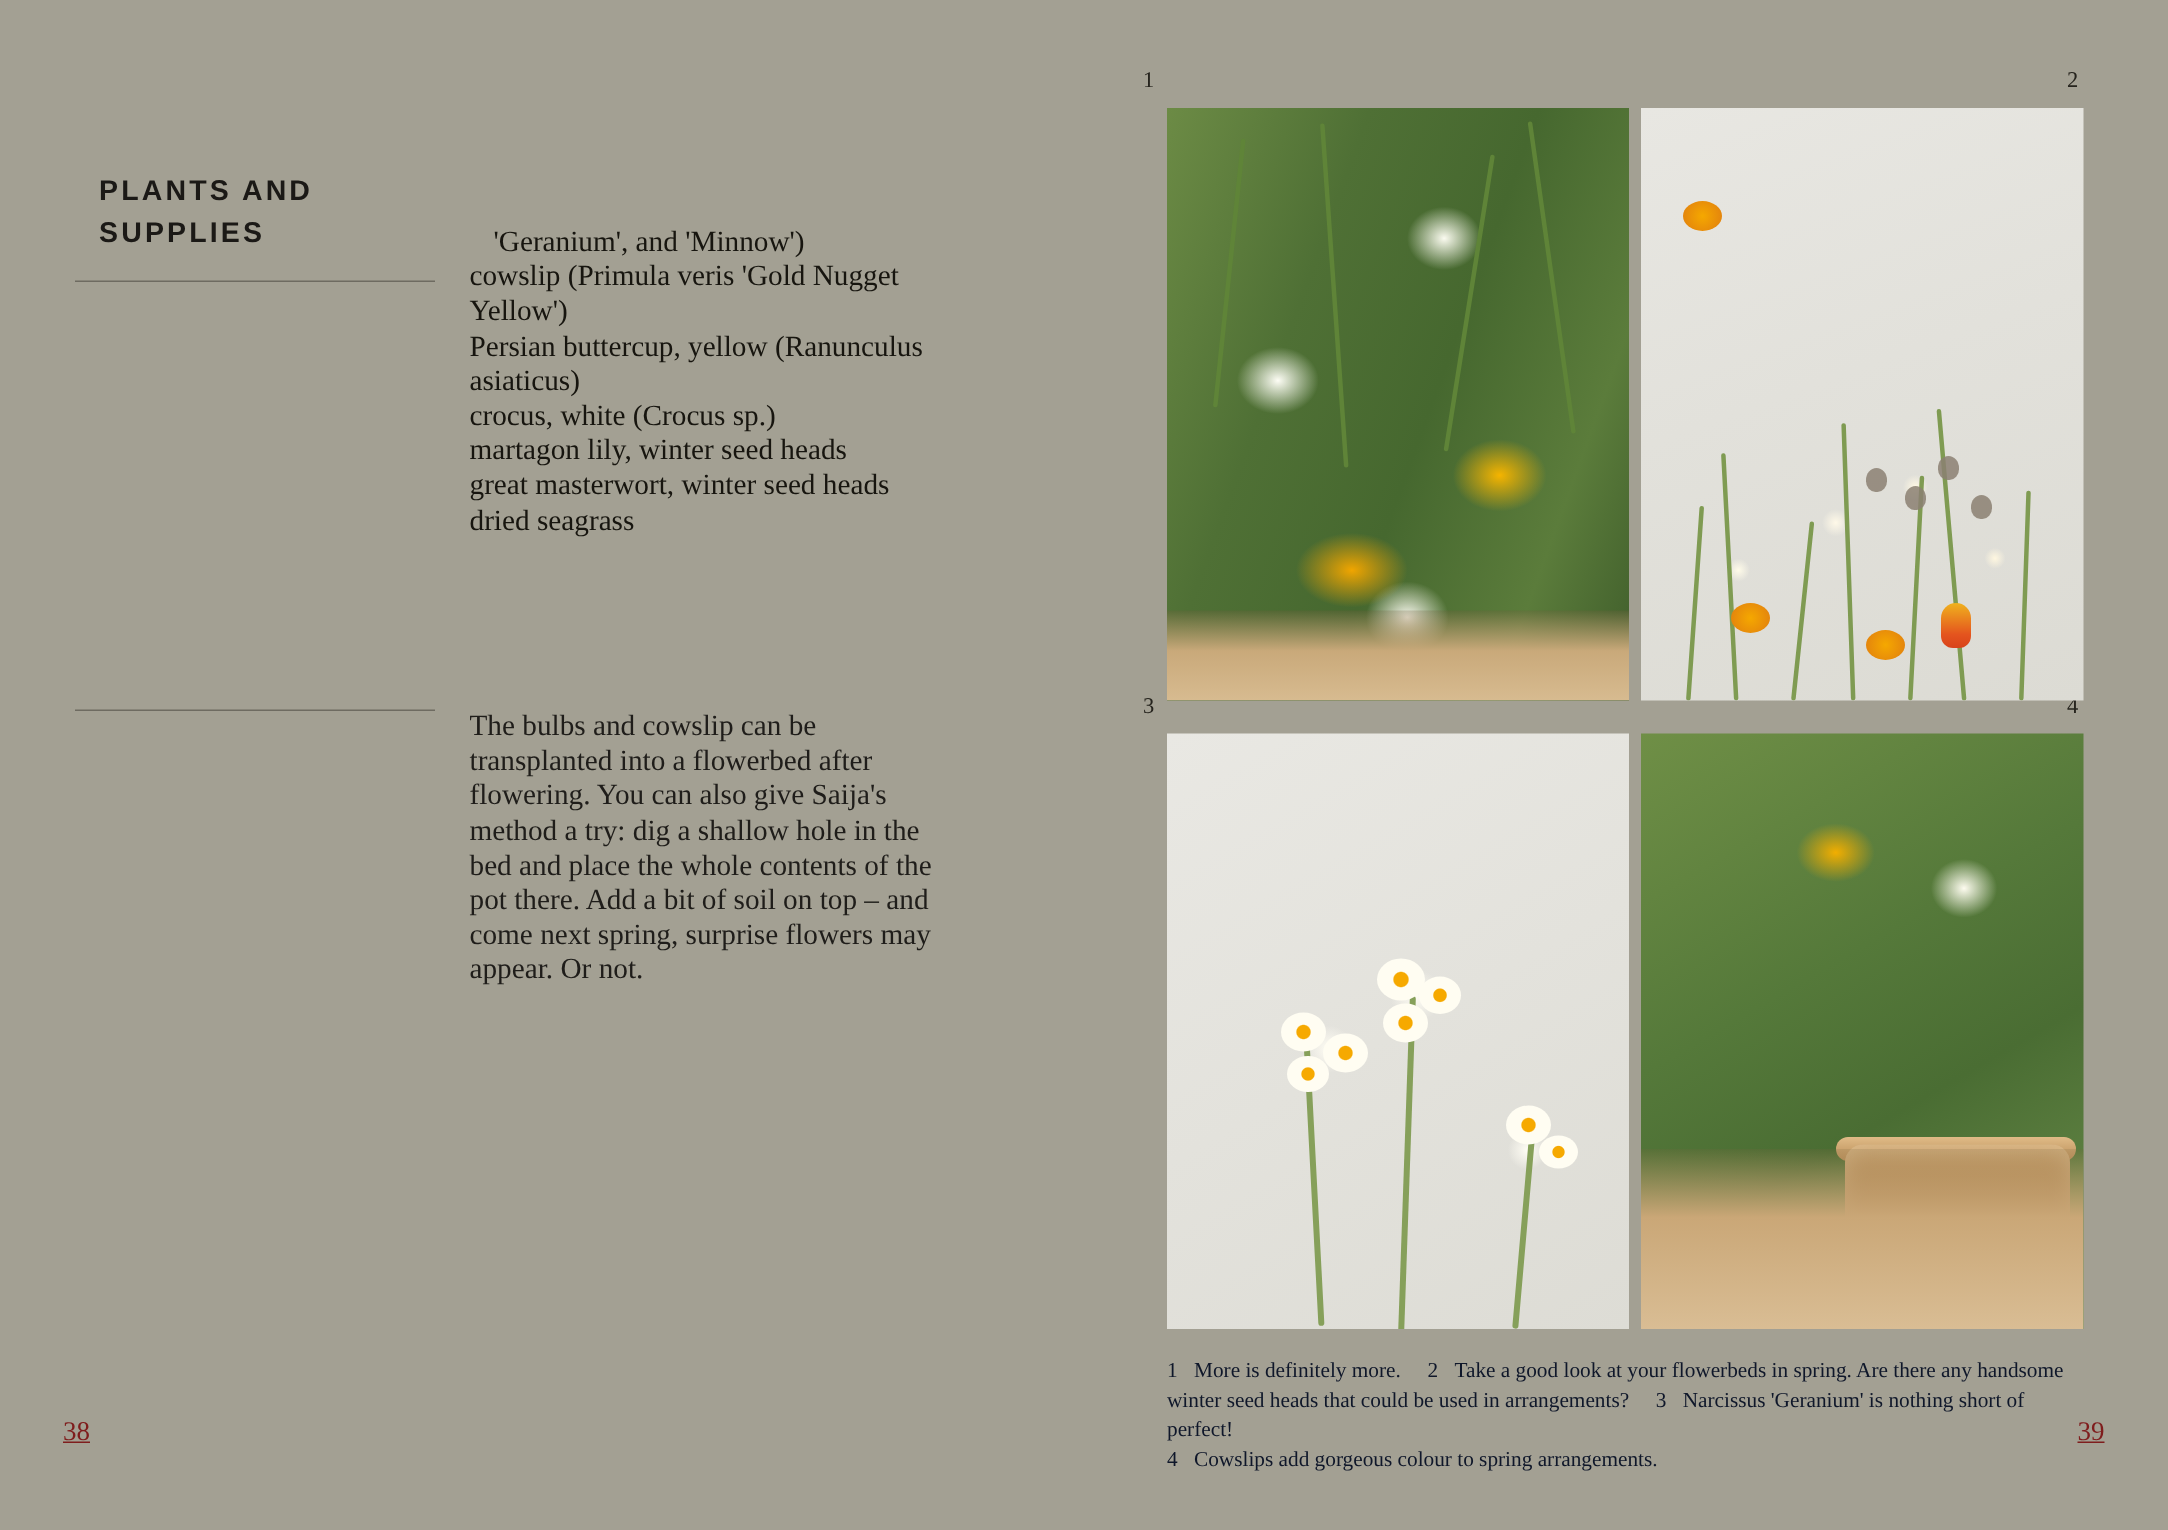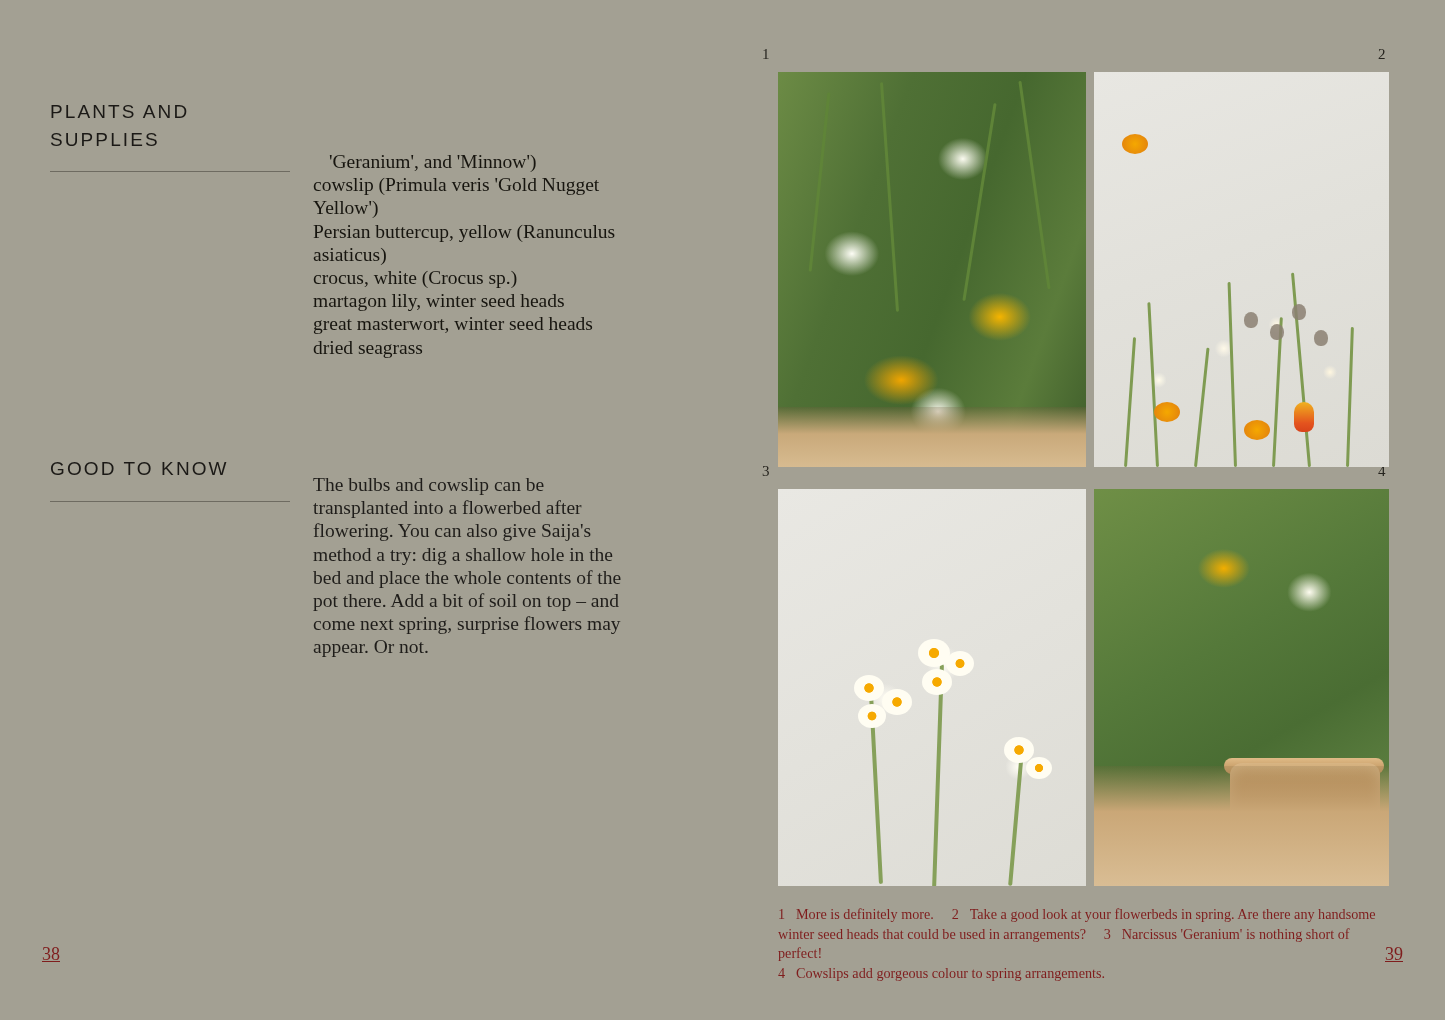--- a/index.html
+++ b/index.html
@@ -28,22 +28,22 @@
   }
   .section {
     position: absolute;
   }
   .section-heading {
     font-family: "Liberation Sans", sans-serif;
     font-size: 19px;
     letter-spacing: 2.1px;
     line-height: 1.45;
     color: #1b1916;
-    font-weight: 400;
-    margin: 0;
+    font-weight: 700;
+    margin: 16px;
     width: 250px;
   }
   .heading-rule {
     width: 240px;
     height: 1px;
     background: #6e6b61;
     margin-top: 18px;
   }
   .body-col {
     position: absolute;
@@ -182,21 +182,21 @@
     border-radius: 8px;
     background: linear-gradient(180deg, #e0bb87 0%, #b98d57 100%);
   }
 
   .captions {
     position: absolute;
     left: 56px; top: 905px; width: 611px;
     font-family: "Liberation Serif", serif;
     font-size: 14.2px;
     line-height: 1.38;
-    color: #7f1d1d;
+    color: #0f172a;
   }
   .captions .cap-num {
     display: inline-block;
     width: 18px;
   }
 </style>
 </head>
 <body>
 
 <div class="spread">
@@ -212,21 +212,20 @@
       <div class="line indent">'Geranium', and 'Minnow')</div>
       <div class="line">cowslip (Primula veris 'Gold Nugget Yellow')</div>
       <div class="line">Persian buttercup, yellow (Ranunculus asiaticus)</div>
       <div class="line">crocus, white (Crocus sp.)</div>
       <div class="line">martagon lily, winter seed heads</div>
       <div class="line">great masterwort, winter seed heads</div>
       <div class="line">dried seagrass</div>
     </div>
 
     <div class="section" style="left:50px; top:455px;">
-      <h2 class="section-heading">GOOD TO KNOW</h2>
       <div class="heading-rule"></div>
     </div>
 
     <div class="para" style="position:absolute; left:313px; top:473px;">The bulbs and cowslip can be transplanted into a flowerbed after flowering. You can also give Saija's method a try: dig a shallow hole in the bed and place the whole contents of the pot there. Add a bit of soil on top – and come next spring, surprise flowers may appear. Or not.</div>
 
     <div class="page-num left">38</div>
   </div>
 
   <div class="right-page">
 

